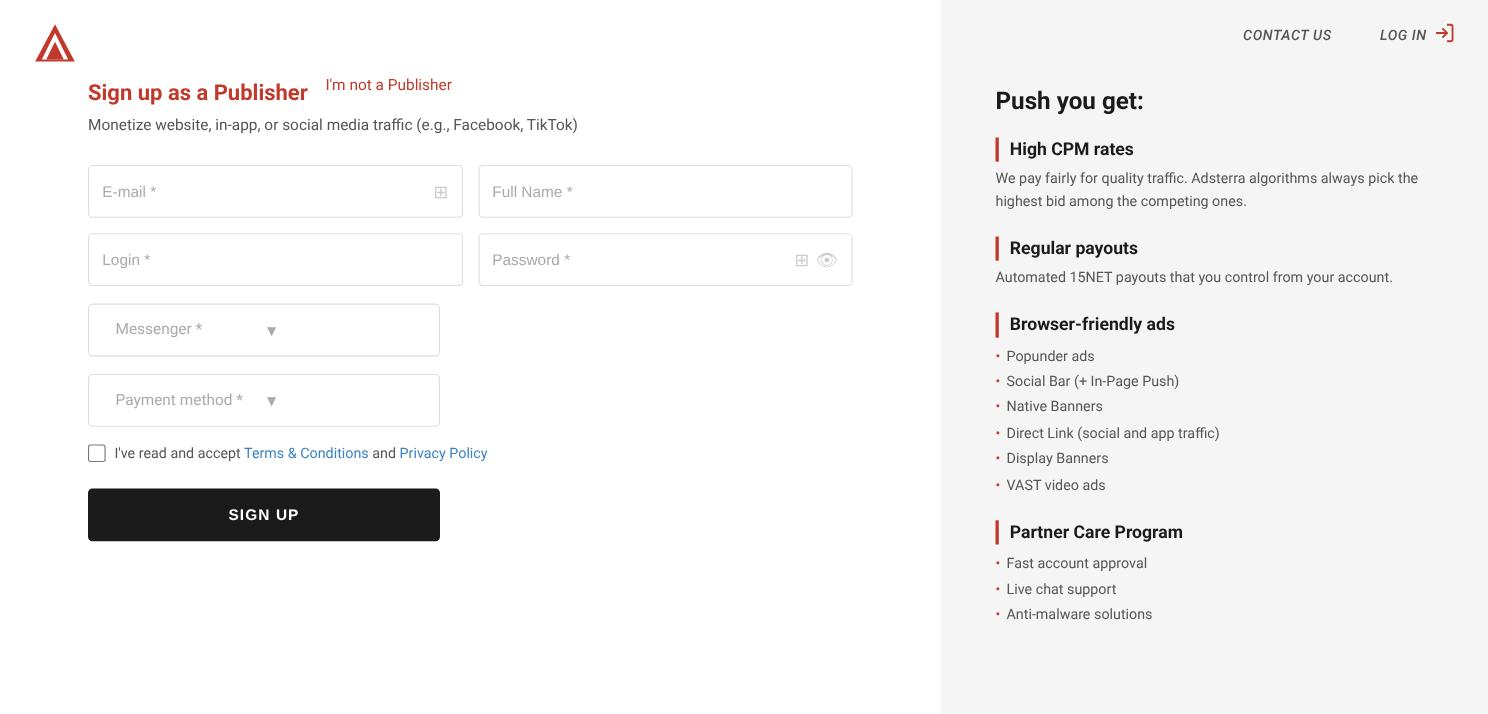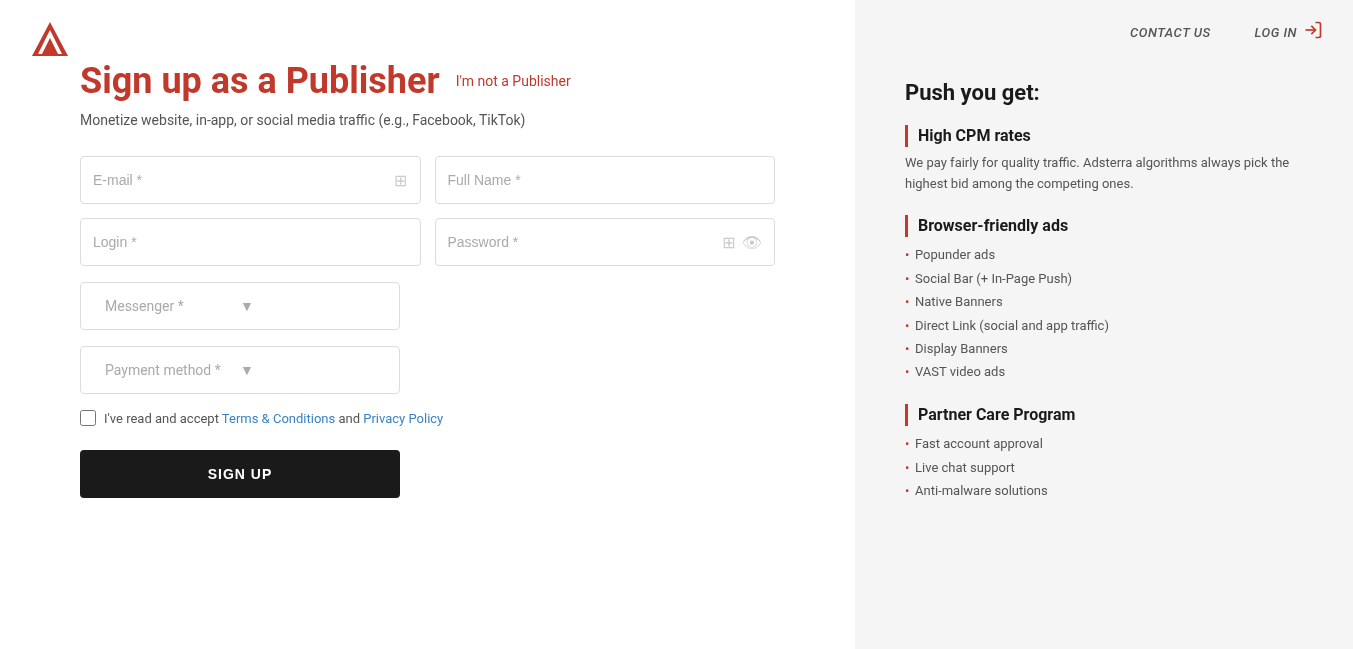--- a/index.html
+++ b/index.html
@@ -28,23 +28,24 @@
     .logo svg { width: 40px; height: 40px; }
 
     
     .heading-row {
       display: flex;
       align-items: center;
       gap: 16px;
       margin-bottom: 10px;
     }
     .heading-row h1 {
-      font-size: 36px;
+      font-size: 20px;
       font-weight: 700;
       color: #1a1a1a;
+      margin-top: 12px;
     }
     .heading-row h1 span {
       color: #c0392b;
     }
     .not-publisher-link {
       color: #c0392b;
       font-size: 14px;
       text-decoration: none;
       cursor: pointer;
       white-space: nowrap;
@@ -314,20 +315,24 @@
     </a>
   </div>
 
   <div class="what-you-get">
     <h2>Push you get:</h2>
 
     <div id="benefits-container">
         <div class="benefit-section">
           <div class="benefit-title">High CPM rates</div>
           <p class="benefit-desc">We pay fairly for quality traffic. Adsterra algorithms always pick the highest bid among the competing ones.</p>
+        </div>
+        <div class="benefit-section">
+          <div class="benefit-title">Regular payouts</div>
+          <p class="benefit-desc">Automated 15NET payouts that you control from your account.</p>
         </div>
         <div class="benefit-section">
           <div class="benefit-title">Browser-friendly ads</div>
           <ul class="benefit-list">
             <li>Popunder ads</li>
             <li>Social Bar (+ In-Page Push)</li>
             <li>Native Banners</li>
             <li>Direct Link (social and app traffic)</li>
             <li>Display Banners</li>
             <li>VAST video ads</li>

